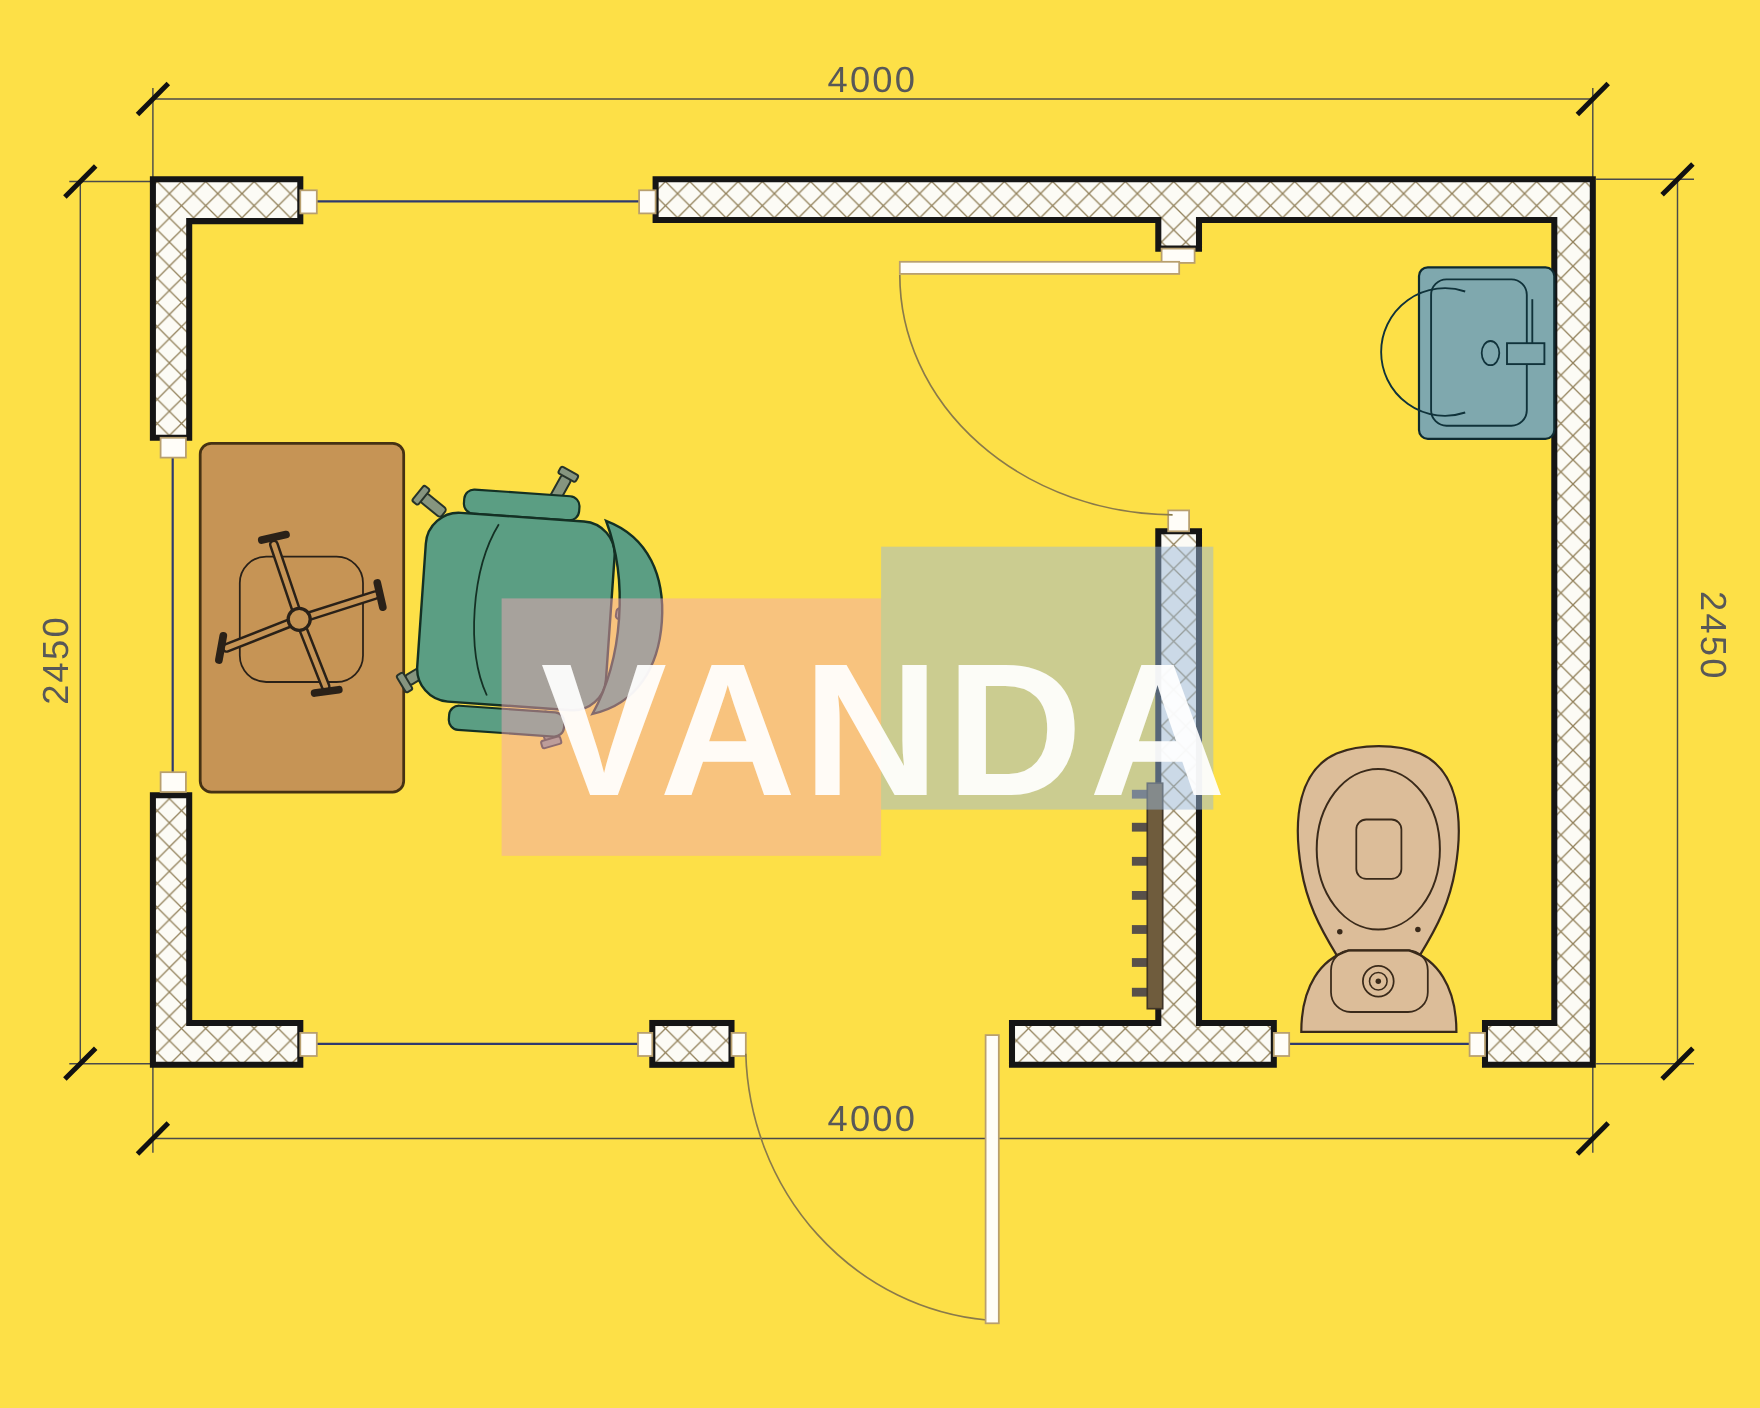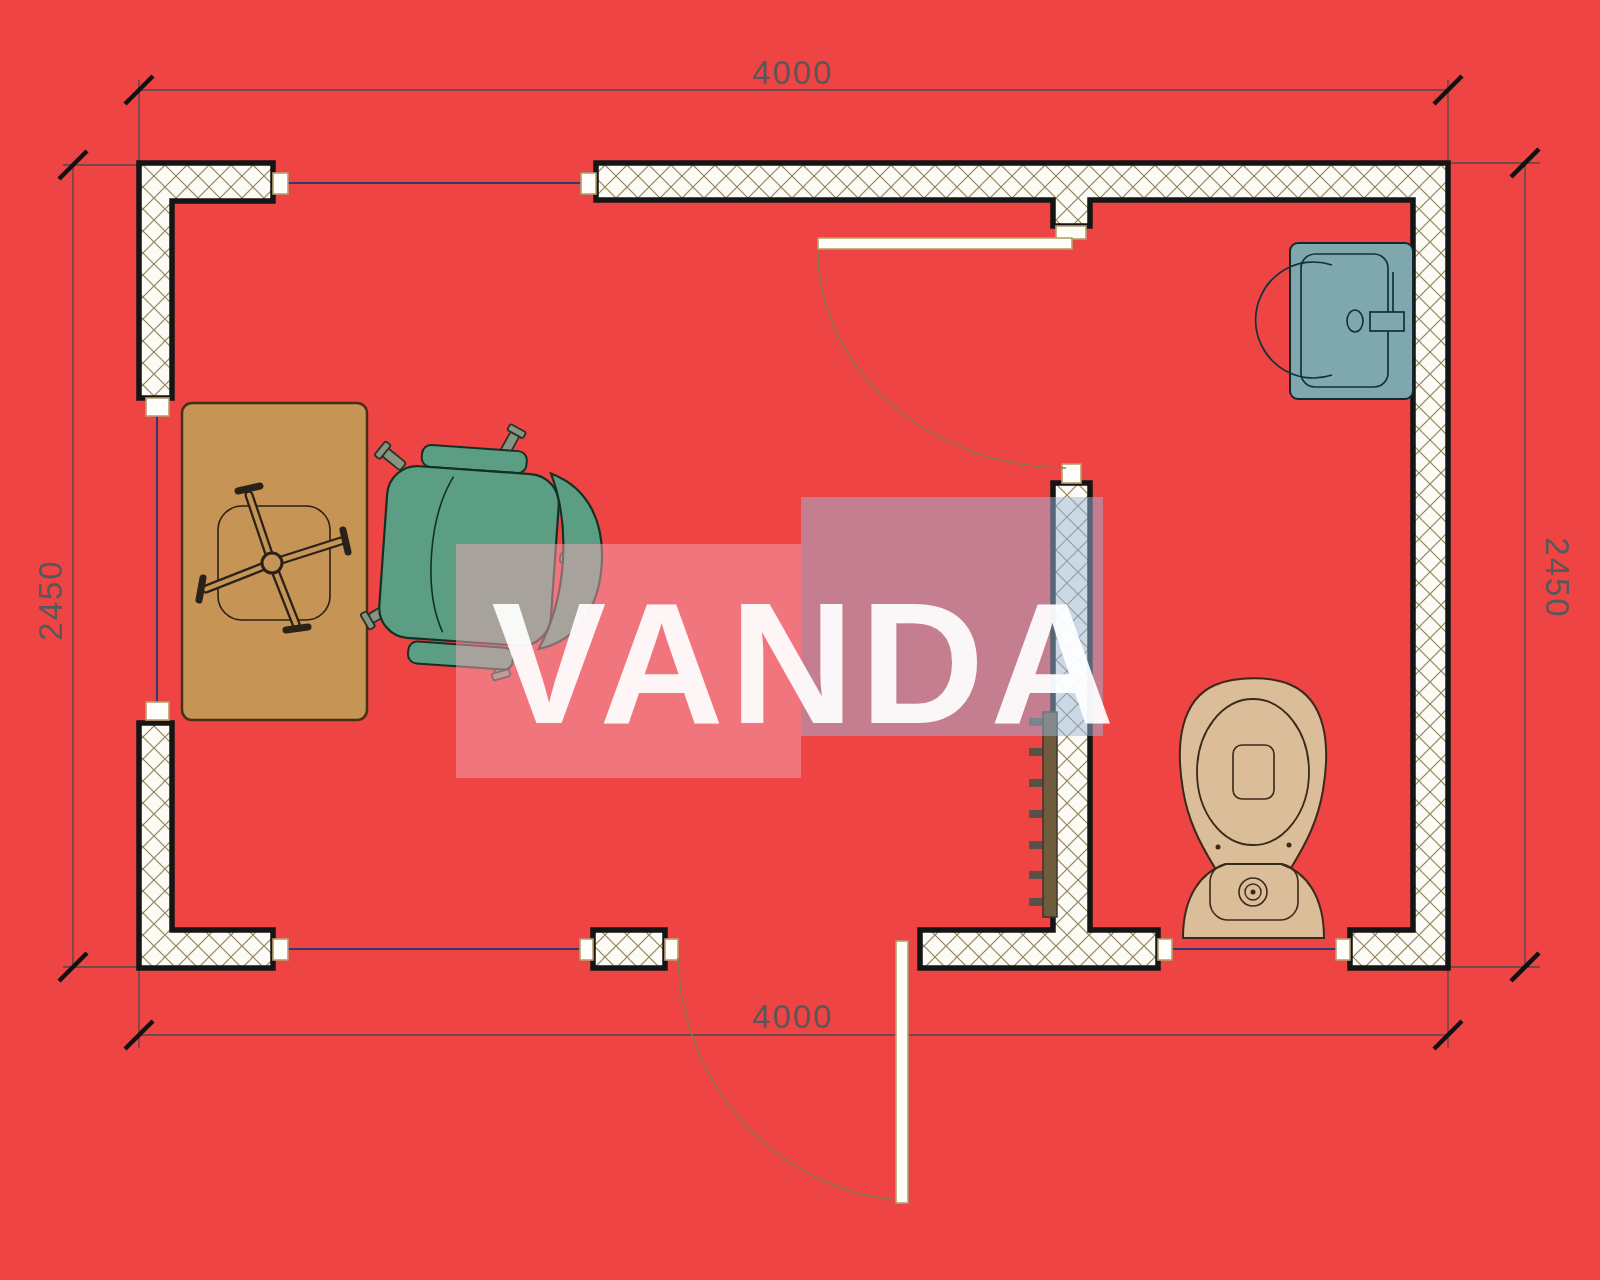--- a/index.html
+++ b/index.html
@@ -1,16 +1,16 @@
 <!DOCTYPE html>
 <html><head>
 <meta charset="utf-8">
 <style>
   html,body{margin:0;padding:0;background:#ffffff;}
-  .stage{position:relative;width:1600px;height:1280px;background:#ef4444;overflow:hidden;
+  .stage{position:relative;width:1600px;height:1280px;background:#fde047;overflow:hidden;
          font-family:"Liberation Sans", sans-serif;}
   svg{position:absolute;left:0;top:0;}
   text{font-family:"Liberation Sans", sans-serif;}
   .dimtxt{fill:#585858;font-size:33px;letter-spacing:2px;}
   .wm-text{font-weight:bold;font-size:172px;letter-spacing:6px;fill:rgba(255,255,255,0.93);}
 </style>
 </head>
 <body>
 
 <div class="stage">

